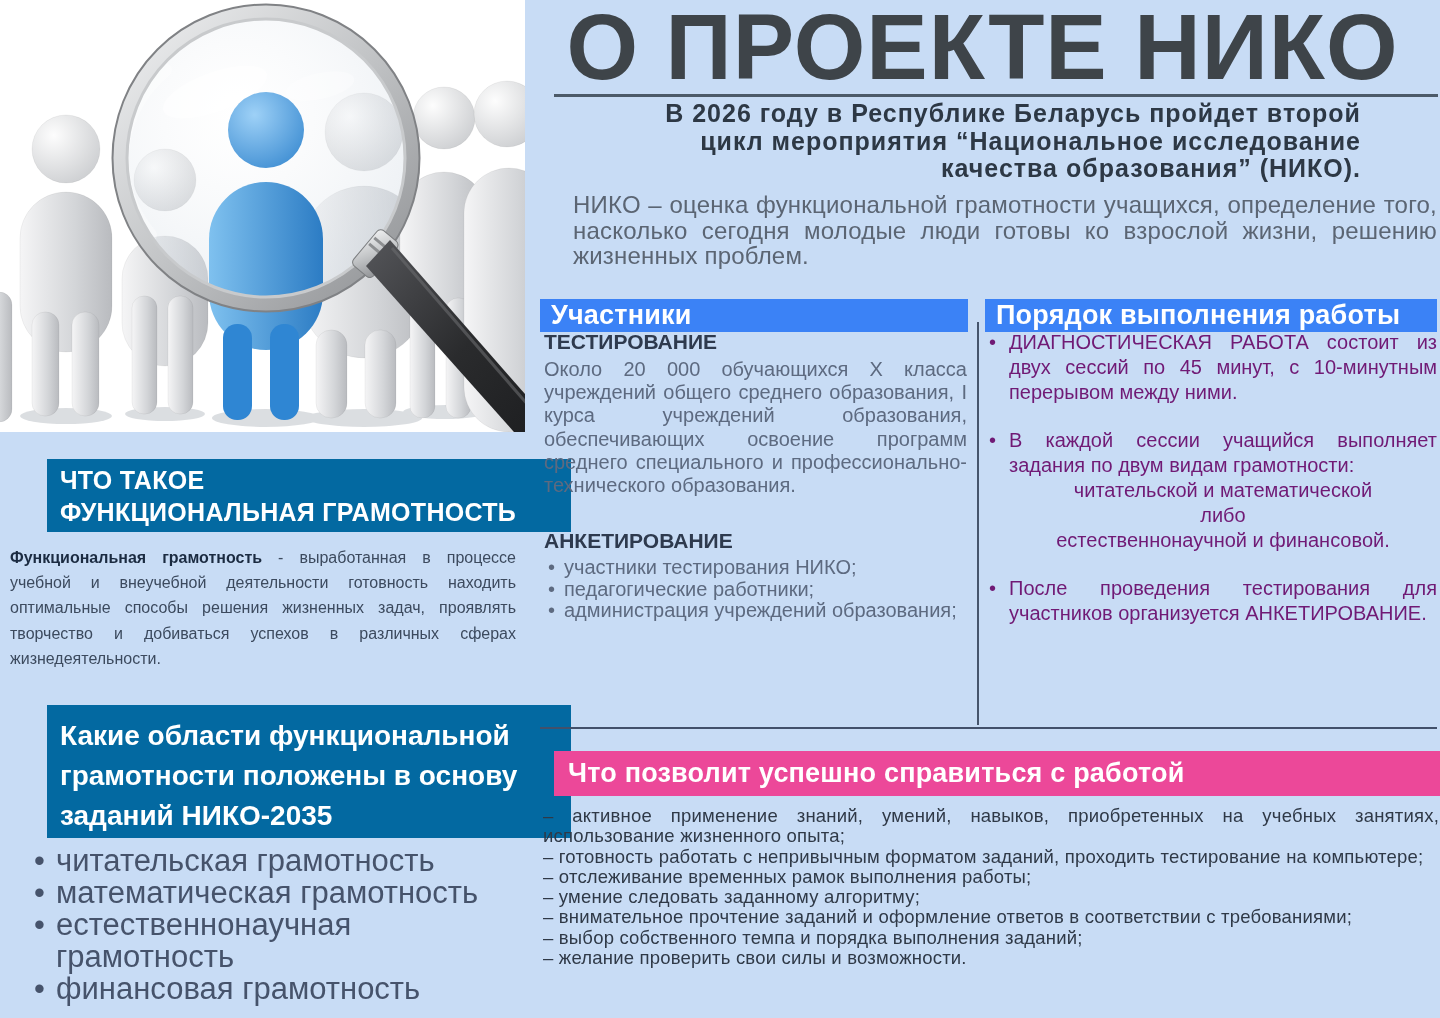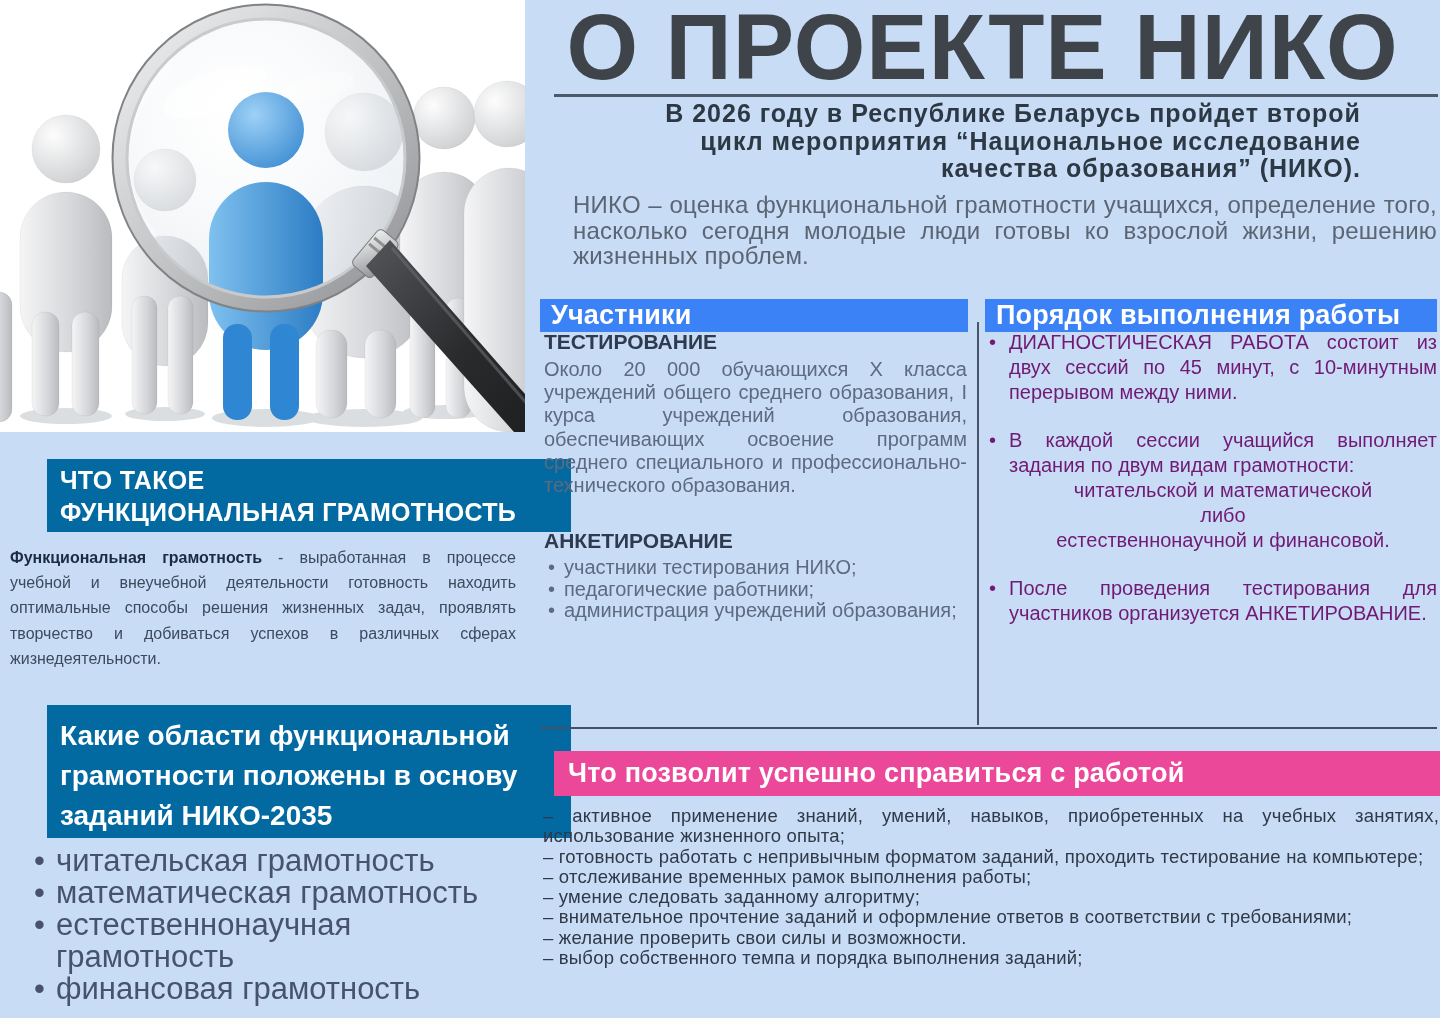--- a/index.html
+++ b/index.html
@@ -224,17 +224,17 @@
 
     <div class="hrule"></div>
     <div class="sbar">Что позволит успешно справиться с работой</div>
 
     <div class="slist">
       <p>– активное применение знаний, умений, навыков, приобретенных на учебных занятиях, использование жизненного опыта;</p>
       <p>– готовность работать с непривычным форматом заданий, проходить тестирование на компьютере;</p>
       <p>– отслеживание временных рамок выполнения работы;</p>
       <p>– умение следовать заданному алгоритму;</p>
       <p>– внимательное прочтение заданий и оформление ответов в соответствии с требованиями;</p>
+      <p>– выбор собственного темпа и порядка выполнения заданий;</p>
       <p>– желание проверить свои силы и возможности.</p>
-      <p>– выбор собственного темпа и порядка выполнения заданий;</p>
     </div>
   </main>
 </div>
 
 </body></html>

